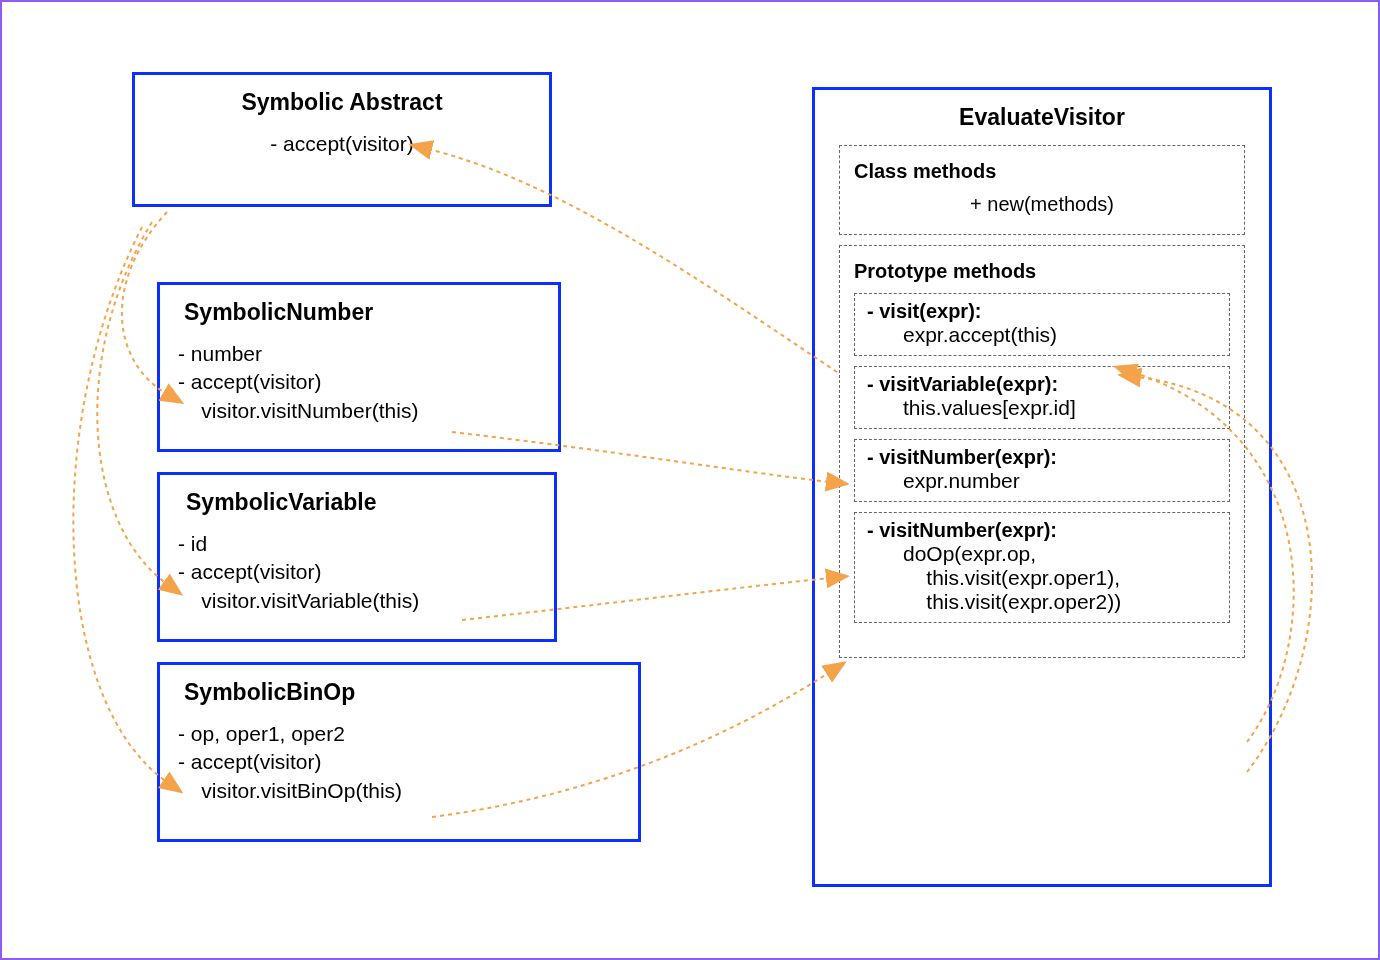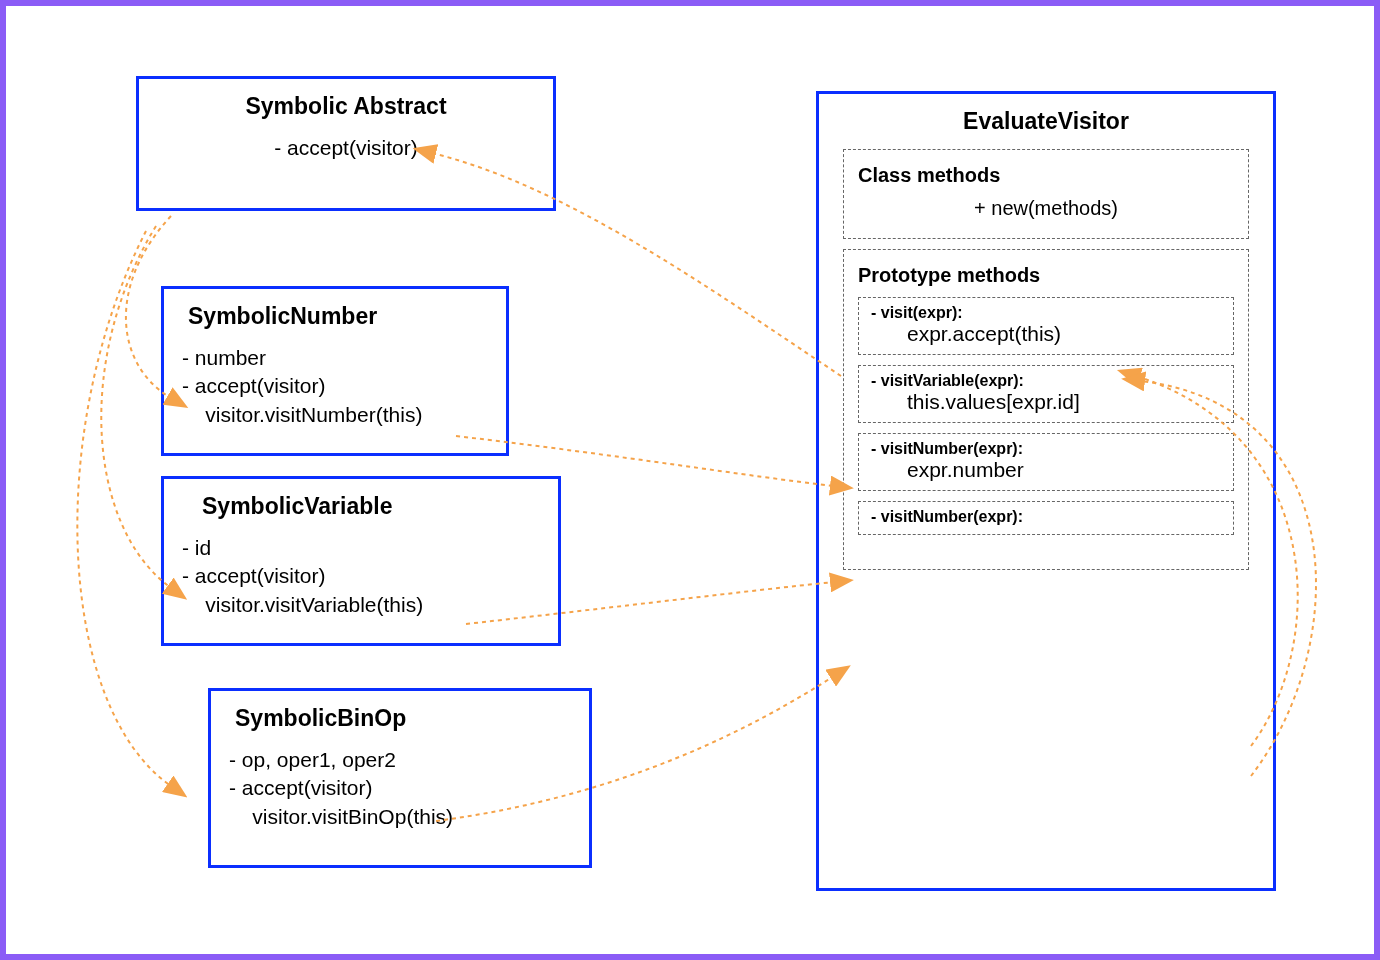--- a/index.html
+++ b/index.html
@@ -9,21 +9,21 @@
     font-family: Helvetica, Arial, sans-serif;
     background: #fff;
     width: 1380px;
     height: 960px;
     position: relative;
   }
   .canvas {
     position: absolute;
     left: 0; top: 0;
     width: 1380px; height: 960px;
-    border: 6px solid #8b5cf6;
+    border: 2px solid #8b5cf6;
   }
   .box {
     position: absolute;
     border: 3px solid #0b2fff;
     background: #fff;
     padding: 10px 18px 14px 18px;
   }
   .box-title {
     text-align: center;
     font-weight: bold;
@@ -47,21 +47,21 @@
     text-align: left;
     margin: 6px 0 10px 0;
   }
   .method-box {
     border: 1px dashed #666;
     padding: 6px 12px 8px 12px;
     margin: 10px 0;
   }
   .method-sig {
     font-weight: bold;
-    font-size: 16px;
+    font-size: 20px;
   }
   .method-body {
     font-size: 21px;
     padding-left: 36px;
     white-space: pre;
   }
   .class-method {
     font-size: 20px;
     text-align: center;
     margin: 6px 0 10px 0;
@@ -76,35 +76,35 @@
 </head>
 <body>
 
 <div class="canvas">
 
   <div class="box" style="left:130px; top:70px; width:420px; height:135px;">
     <div class="box-title">Symbolic Abstract</div>
     <div class="box-line" style="text-align:center;">- accept(visitor)</div>
   </div>
 
-  <div class="box" style="left:155px; top:280px; width:348px; height:170px;">
+  <div class="box" style="left:155px; top:280px; width:404px; height:170px;">
     <div class="box-title" style="text-align:left; margin-left:6px;">SymbolicNumber</div>
     <div class="box-line">- number</div>
     <div class="box-line">- accept(visitor)</div>
     <div class="box-line">    visitor.visitNumber(this)</div>
   </div>
 
   <div class="box" style="left:155px; top:470px; width:400px; height:170px;">
-    <div class="box-title" style="text-align:left; margin-left:20px;">SymbolicVariable</div>
+    <div class="box-title" style="text-align:left; margin-left:8px;">SymbolicVariable</div>
     <div class="box-line">- id</div>
     <div class="box-line">- accept(visitor)</div>
     <div class="box-line">    visitor.visitVariable(this)</div>
   </div>
 
-  <div class="box" style="left:155px; top:682px; width:384px; height:180px;margin-left:47px;">
+  <div class="box" style="left:155px; top:660px; width:484px; height:180px;">
     <div class="box-title" style="text-align:left; margin-left:6px;">SymbolicBinOp</div>
     <div class="box-line">- op, oper1, oper2</div>
     <div class="box-line">- accept(visitor)</div>
     <div class="box-line">    visitor.visitBinOp(this)</div>
   </div>
 
   <div class="box" style="left:810px; top:85px; width:460px; height:800px;">
     <div class="box-title">EvaluateVisitor</div>
 
     <div class="dashed">
@@ -125,20 +125,23 @@
         <div class="method-body">this.values[expr.id]</div>
       </div>
 
       <div class="method-box">
         <div class="method-sig">- visitNumber(expr):</div>
         <div class="method-body">expr.number</div>
       </div>
 
       <div class="method-box">
         <div class="method-sig">- visitNumber(expr):</div>
+        <div class="method-body">doOp(expr.op,
+    this.visit(expr.oper1),
+    this.visit(expr.oper2))</div>
       </div>
     </div>
   </div>
 
   <svg class="arrows">
     <defs>
       <marker id="arrowhead" markerWidth="12" markerHeight="10" refX="2" refY="5" orient="auto">
         <polygon points="0 0, 12 5, 0 10" fill="#f5a34a"></polygon>
       </marker>
     </defs>

